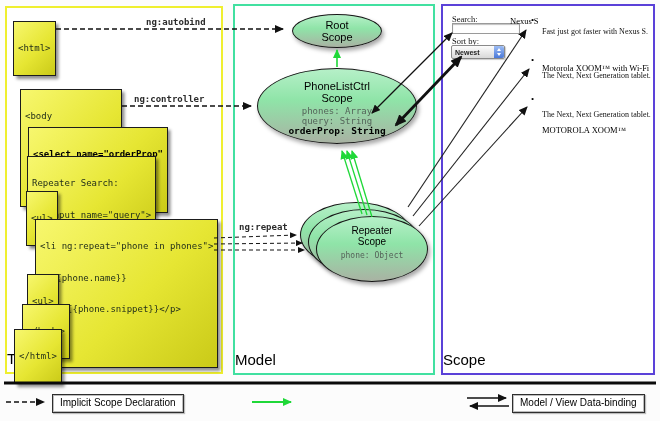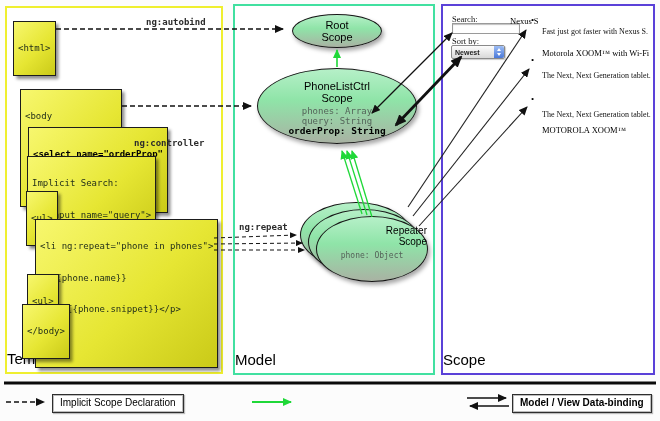--- a/index.html
+++ b/index.html
@@ -16,21 +16,21 @@
   .codebox{position:absolute;white-space:pre;padding:0 4px;
            font-family:"DejaVu Sans Mono",monospace;font-size:9px;line-height:10.5px;
            color:#23301a;background:linear-gradient(135deg,#f7f76e 0%,#e6e633 55%,#caca18 100%);
            border:1px solid #1c1c1c;box-shadow:2.5px 3px 3px rgba(0,0,0,0.45);}
   .codebox.bold{font-weight:bold;color:#000;}
   
   .scope{position:absolute;border:1.5px solid #161616;border-radius:50%;
          background:linear-gradient(180deg,#b6f0c8 0%,#8fe4a8 42%,#a9b2a3 100%);
          box-shadow:2px 3px 4px rgba(0,0,0,0.35);text-align:center;}
   .scope-title{font-size:11px;line-height:12px;color:#000;}
-  .scope-title.small{font-size:10px;line-height:11px;text-align:right;}
+  .scope-title.small{font-size:10px;line-height:11px;}
   .scope-prop{font-family:"DejaVu Sans Mono",monospace;font-size:9px;line-height:9.5px;color:#55645a;}
   .scope-prop.boldprop{font-weight:bold;color:#000;font-size:9.5px;}
   #root-scope{left:292px;top:14px;width:90px;height:34px;padding-top:4px;box-sizing:border-box;}
   #phonelist-scope{left:257px;top:68px;width:160px;height:76px;padding-top:11px;box-sizing:border-box;}
   .repeater{width:112px;height:66px;box-sizing:border-box;}
   #rep-back{left:300px;top:202px;}
   #rep-mid{left:308px;top:209px;}
   #rep-front{left:316px;top:216px;padding-top:8px;}
   
   .arrow-label{position:absolute;font-family:"DejaVu Sans Mono",monospace;font-weight:bold;
@@ -53,21 +53,21 @@
             border-top:3px solid #fff;margin-top:2px;}
   .v-item-bullet{position:absolute;font-family:"Liberation Serif",serif;font-size:9px;color:#000;}
   .v-item-title{position:absolute;font-family:"Liberation Serif",serif;font-size:8.5px;color:#000;}
   .v-item-desc{position:absolute;font-family:"Liberation Serif",serif;font-size:8px;color:#111;}
   
   .legend-box{position:absolute;top:394px;height:13px;padding:2px 7px;background:#fff;
               border:1px solid #2e2e2e;box-shadow:inset 0 0 0 1px #bdbdbd,1px 1px 1px rgba(0,0,0,0.25);
               font-size:10px;color:#000;white-space:nowrap;}
   #legend-implicit{left:52px;}
   #legend-inherit{left:301px;}
-  #legend-binding{left:512px;font-weight:bold;}
+  #legend-binding{left:512px;}
   
   #overlay{position:absolute;left:0;top:0;width:660px;height:421px;pointer-events:none;}
 </style>
 </head>
 <body>
 
 <div id="canvas">
 
   <div class="col" id="col-template">
     <div class="col-label">Template</div>
@@ -85,37 +85,40 @@
   <div class="codebox" style="left:20px;top:89px;">
     <div>&lt;body</div>
     <div> ng:controller=</div>
     <div> "PhoneListCtrl"&gt;</div>
   </div>
   <div class="codebox bold" style="left:28px;top:127px;">
     <div>&lt;select name="orderProp"</div>
     <div>  ...&gt;</div>
   </div>
   <div class="codebox" style="left:27px;top:156px;">
-    <div>Implicit Search:</div>
+    <div>Repeater Search:</div>
     <div>  &lt;input name="query"&gt;</div>
   </div>
   <div class="codebox" style="left:26px;top:191px;">
     <div>&lt;ul&gt;</div>
   </div>
   <div class="codebox" style="left:35px;top:219px;">
     <div>&lt;li ng:repeat="phone in phones"&gt;</div>
     <div>  {{phone.name}}</div>
     <div>  &lt;p&gt;{{phone.snippet}}&lt;/p&gt;</div>
     <div>&lt;/li&gt;</div>
   </div>
   <div class="codebox" style="left:27px;top:274px;">
     <div>&lt;ul&gt;</div>
   </div>
   <div class="codebox" style="left:22px;top:304px;">
     <div>&lt;/body&gt;</div>
+  </div>
+  <div class="codebox" style="left:14px;top:329px;">
+    <div>&lt;/html&gt;</div>
   </div>
 
   <div class="scope" id="root-scope">
     <div class="scope-title">Root</div>
     <div class="scope-title">Scope</div>
   </div>
 
   <div class="scope" id="phonelist-scope">
     <div class="scope-title">PhoneListCtrl</div>
     <div class="scope-title">Scope</div>
@@ -126,40 +129,40 @@
 
   <div class="scope repeater" id="rep-back"></div>
   <div class="scope repeater" id="rep-mid"></div>
   <div class="scope repeater" id="rep-front">
     <div class="scope-title small">Repeater</div>
     <div class="scope-title small">Scope</div>
     <div class="scope-prop" style="margin-top:4px;font-size:8px;">phone: Object</div>
   </div>
 
   <div class="arrow-label" style="left:146px;top:17px;">ng:autobind</div>
-  <div class="arrow-label" style="left:134px;top:94px;margin-top:44px;">ng:controller</div>
+  <div class="arrow-label" style="left:134px;top:94px;">ng:controller</div>
   <div class="arrow-label" style="left:239px;top:222px;">ng:repeat</div>
 
   <div class="v-label" style="left:452px;top:14px;">Search:</div>
   <input id="search-input" type="text" value="" style="">
   <div class="v-label" style="left:452px;top:36px;">Sort by:</div>
   <div id="sort-select">
     <div class="val">Newest</div>
     <div class="step">
       <div class="tri-up"></div>
       <div class="tri-down"></div>
     </div>
   </div>
 
   <div class="v-item-bullet" style="left:531px;top:15px;">•</div>
   <div class="v-item-title" style="left:510px;top:16px;">Nexus S</div>
   <div class="v-item-desc" style="left:542px;top:27px;">Fast just got faster with Nexus S.</div>
 
   <div class="v-item-bullet" style="left:531px;top:55px;">•</div>
-  <div class="v-item-title" style="left:542px;top:48px;">Motorola XOOM™ with Wi-Fi</div>
+  <div class="v-item-title" style="left:542px;top:63px;">Motorola XOOM™ with Wi-Fi</div>
   <div class="v-item-desc" style="left:542px;top:71px;">The Next, Next Generation tablet.</div>
 
   <div class="v-item-bullet" style="left:531px;top:94px;">•</div>
   <div class="v-item-title" style="left:542px;top:95px;margin-top:30px;">MOTOROLA XOOM™</div>
   <div class="v-item-desc" style="left:542px;top:110px;">The Next, Next Generation tablet.</div>
 
   <div class="legend-box" id="legend-implicit">Implicit Scope Declaration</div>
   <div class="legend-box" id="legend-binding">Model / View Data-binding</div>
 
   <svg id="overlay" viewBox="0 0 660 421">

